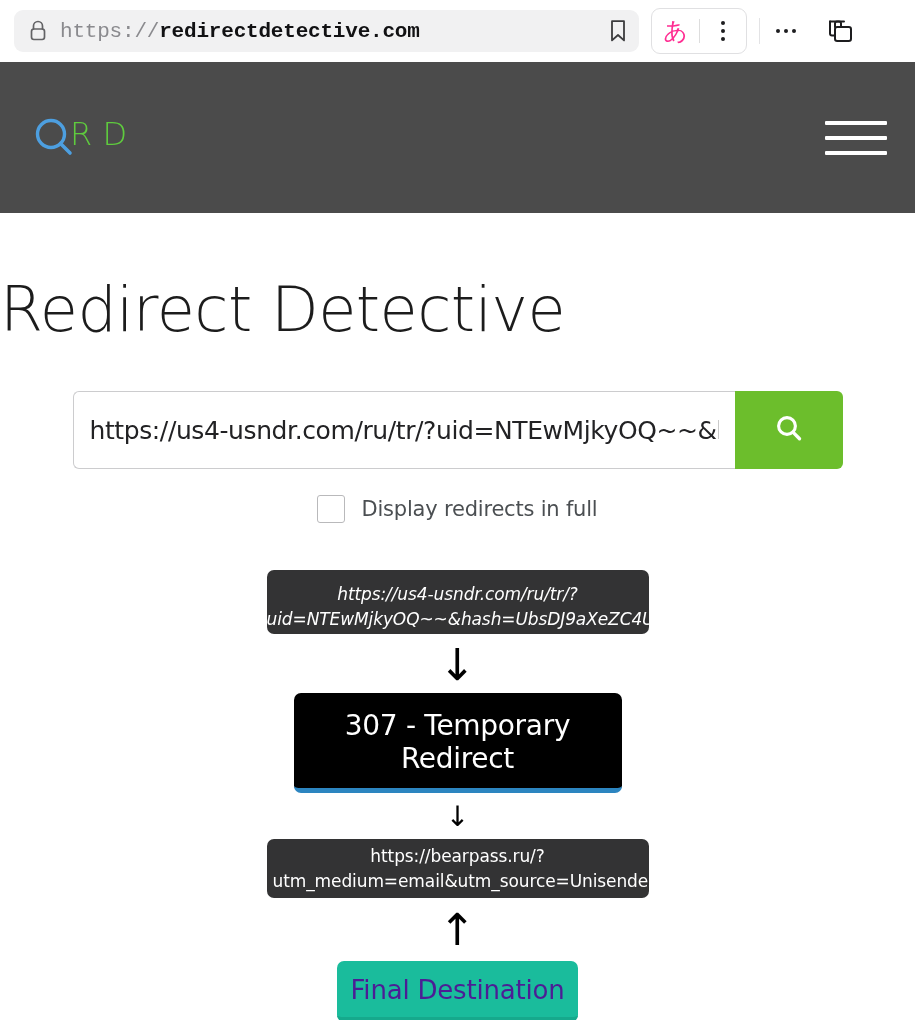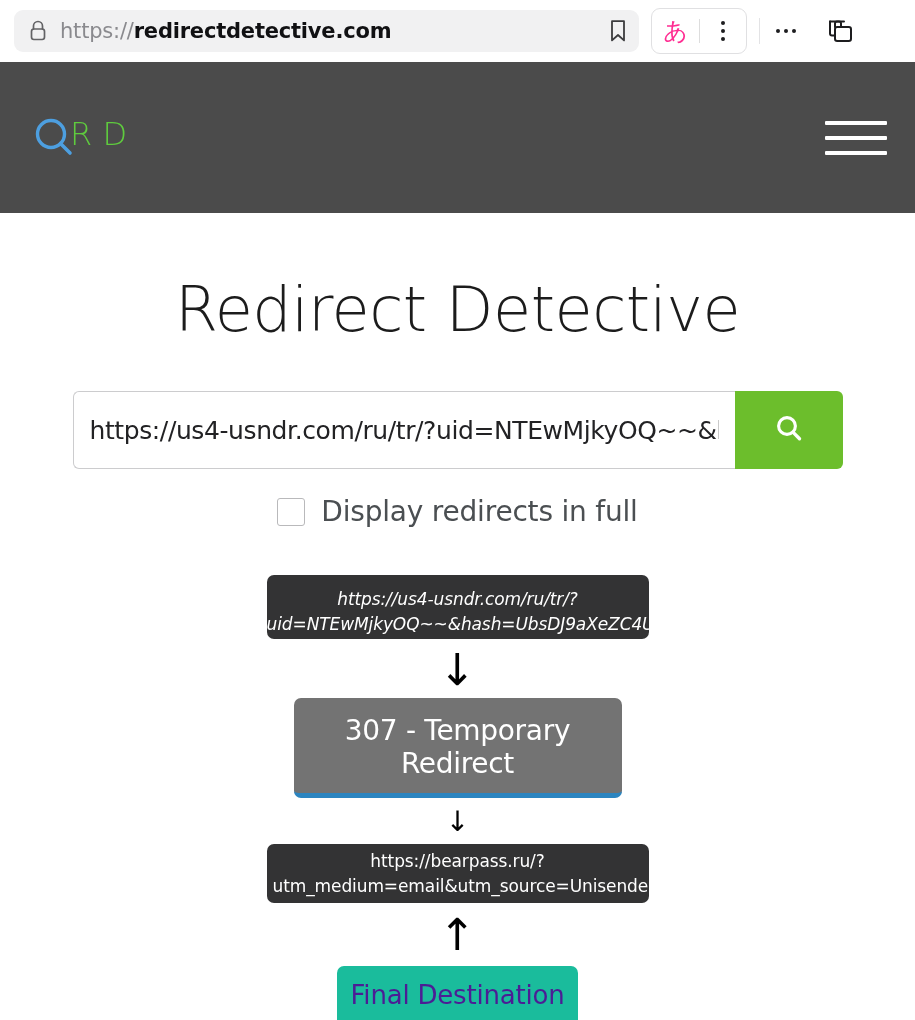--- a/index.html
+++ b/index.html
@@ -21,20 +21,21 @@
   }
   .omnibox {
     flex:0 0 auto;
     width:625px;
     height:42px;
     background:#f1f1f2;
     border-radius:9px;
     display:flex;
     align-items:center;
     padding:0 10px 0 14px;
+    font-family:Liberation Mono, monospace;
   }
   .lock-icon { width:20px; height:24px; flex:0 0 auto; margin-right:12px; }
   .url-text {
     flex:1 1 auto;
     font-size:21px;
     white-space:nowrap;
     overflow:hidden;
     letter-spacing:-0.2px;
   }
   .url-scheme { color:#8a8a8e; }
@@ -80,21 +81,21 @@
     padding:0 28px 0 30px;
   }
   .logo { display:flex; align-items:center; }
   .logo svg { display:block; }
   .hamburger { width:62px; display:flex; flex-direction:column; gap:11px; cursor:pointer; }
   .hamburger i { display:block; height:4px; background:#ffffff; border-radius:1px; }
 
   
   .page { padding:0; }
   .page-title {
-    text-align:center;
+    text-align:left;
     font-size:62px;
     font-weight:300;
     color:#1c1c1c;
     margin-top:60px;
     letter-spacing:-0.5px;
   }
 
   .search-row {
     margin:45px auto 0;
     width:770px;
@@ -134,21 +135,21 @@
     justify-content:center;
     gap:16px;
   }
   .cb-box {
     width:28px; height:28px;
     border:1px solid #b9b9bb;
     border-radius:3px;
     background:#fff;
     cursor:pointer;
   }
-  .cb-label { font-size:28px; color:#4b4f52; letter-spacing:-0.2px; }
+  .cb-label { font-size:21px; color:#4b4f52; letter-spacing:-0.2px; }
 
   
   .chain {
     margin-top:47px;
     display:flex;
     flex-direction:column;
     align-items:center;
   }
   .node-url {
     width:382px;
@@ -168,21 +169,21 @@
     color:#000000;
     line-height:1;
     font-family:"DejaVu Sans", sans-serif;
   }
   .arrow.big { font-size:44px; margin:9px 0 6px; }
   .arrow.small { font-size:28px; margin:10px 0 8px; }
   .arrow.up { font-size:44px; margin:10px 0 9px; }
 
   .status-pill {
     width:328px;
-    background:#737373;
+    background:#000000;
     border-bottom:5px solid #2c85c0;
     border-radius:7px;
     color:#ffffff;
     font-size:28px;
     text-align:center;
     padding:16px 0 13px;
     letter-spacing:-0.3px;
     cursor:pointer;
   }
   .final-pill {

